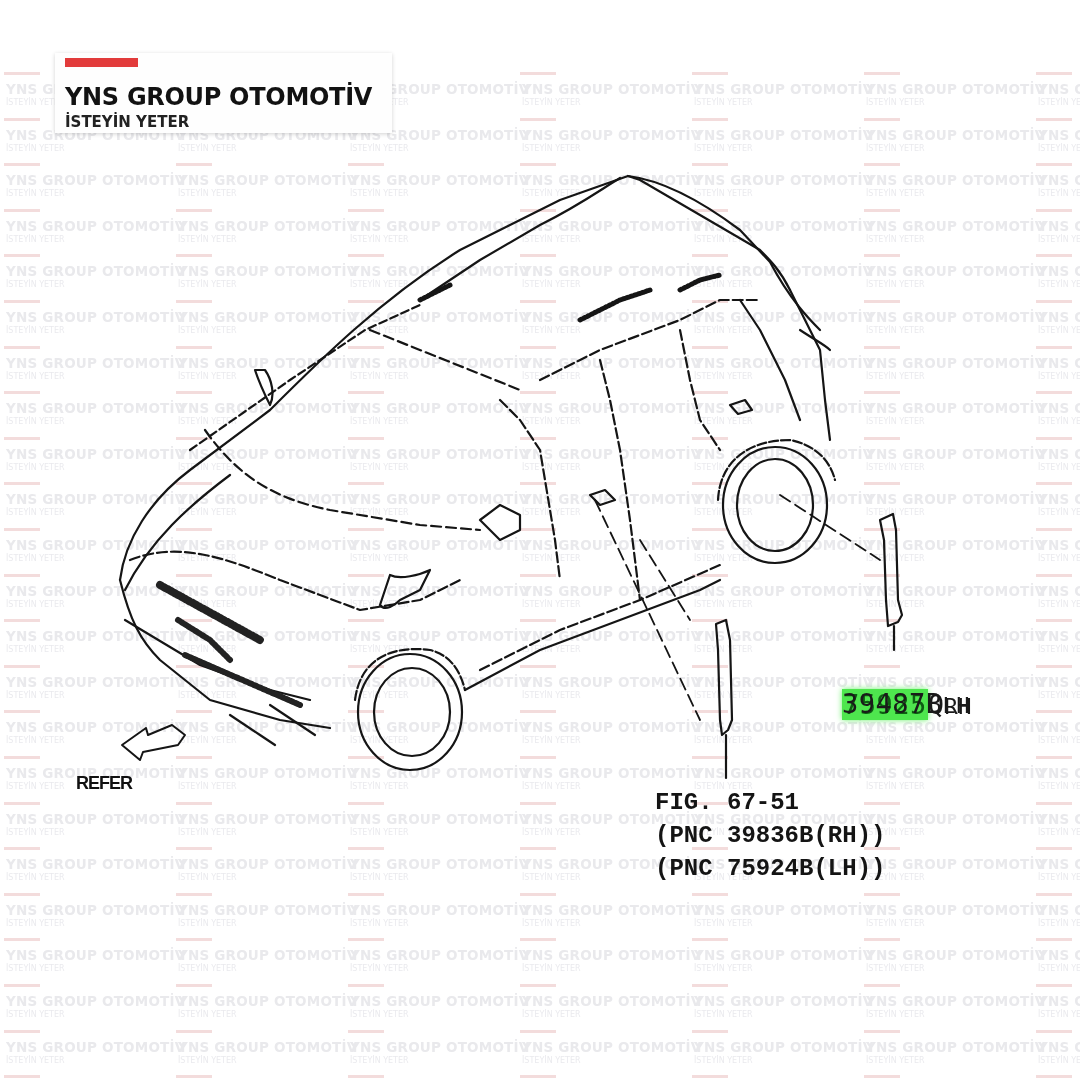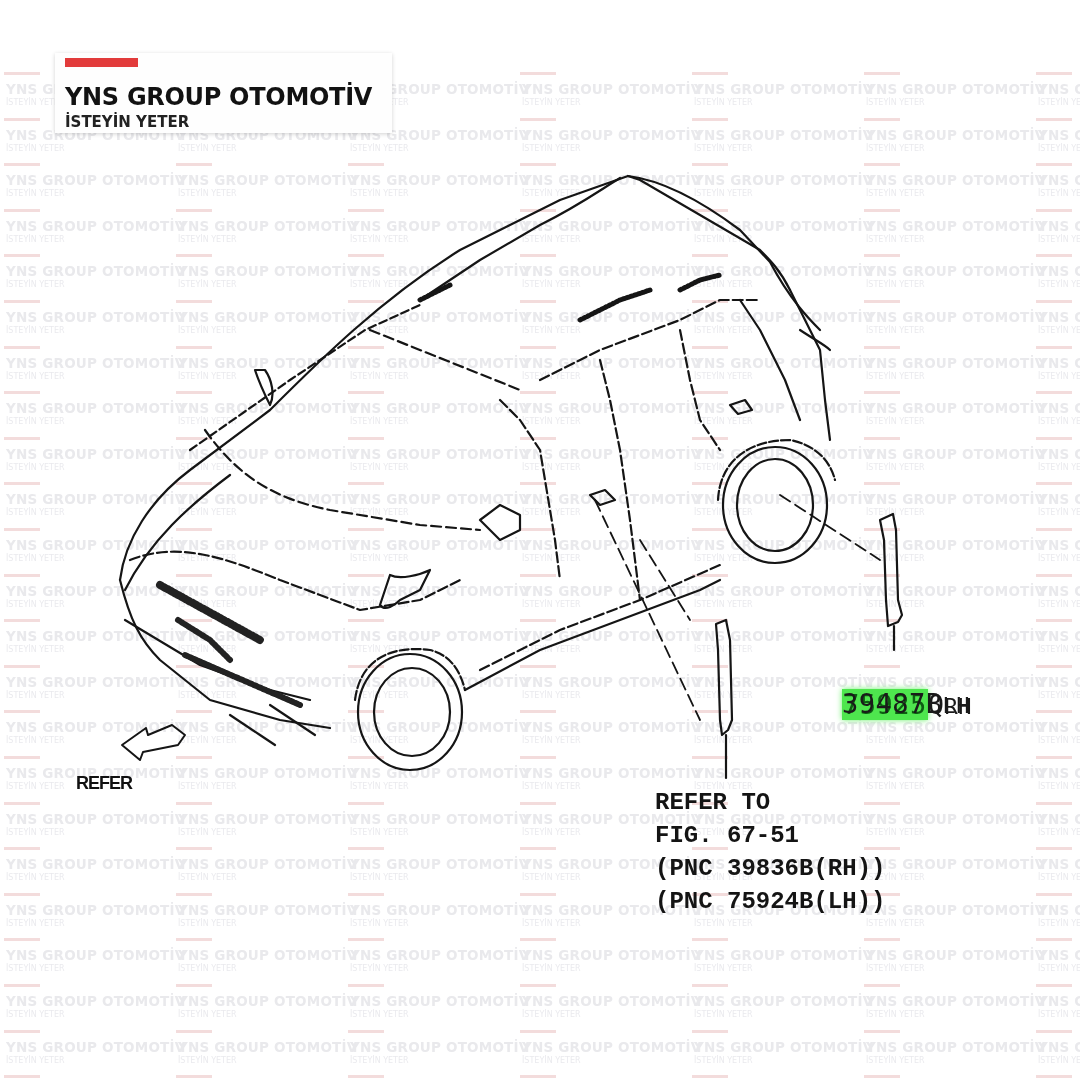--- a/index.html
+++ b/index.html
@@ -904,17 +904,16 @@
 <div class="front-label">REFER</div>
 
 <div class="label pn" style="left:842px; top:689px;">
   <span class="hl">75925</span><span>Q</span><span class="side">RH</span>
 </div>
 <div class="label pn" style="left:842px; top:688px;">
   <span>39487</span><span>B</span><span class="side">LH</span>
 </div>
 
 <div class="label refer" style="left:655px; top:786px;">
-  <div>REFER TO</div>
   <div>FIG. 67-51</div>
   <div>(PNC 39836B(RH))</div>
   <div>(PNC 75924B(LH))</div>
 </div>
 
 </body></html>

